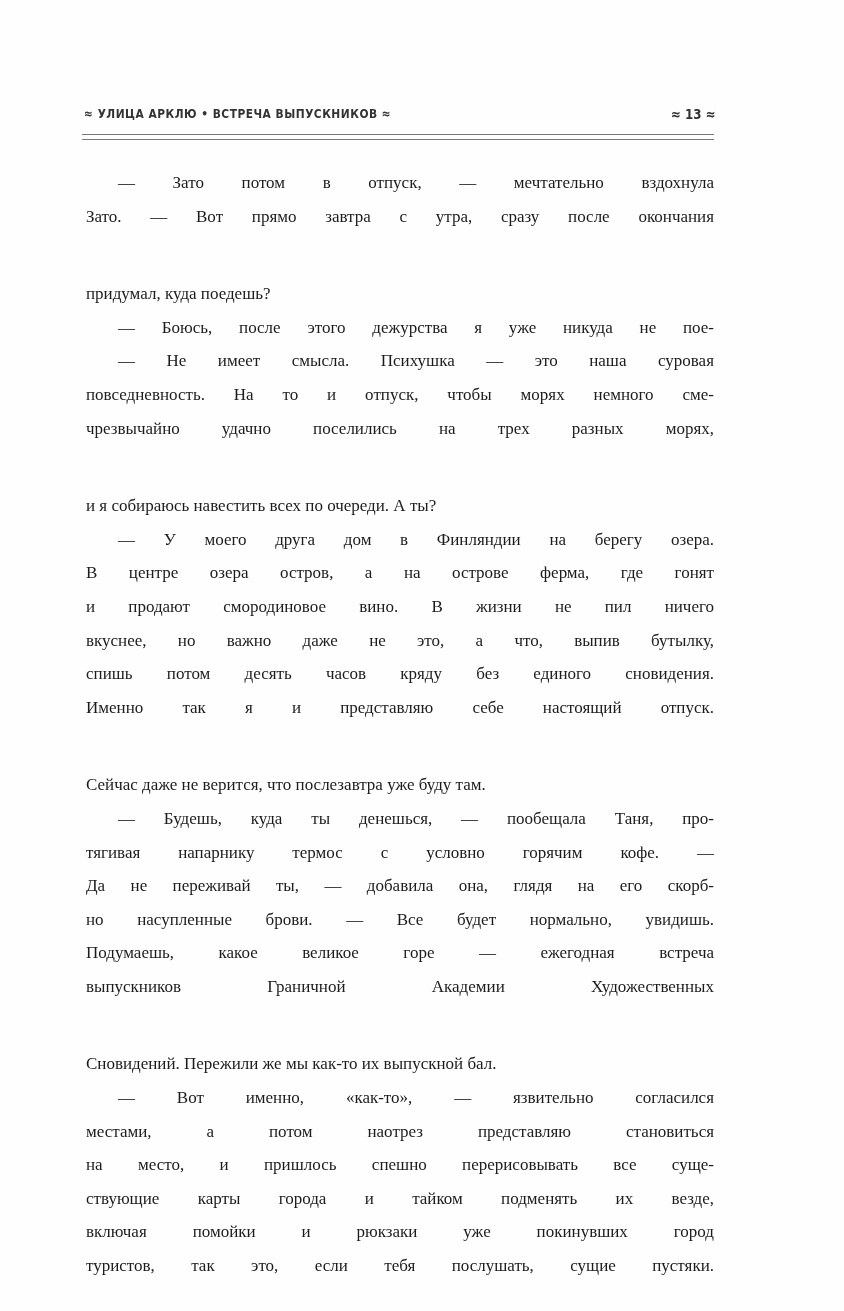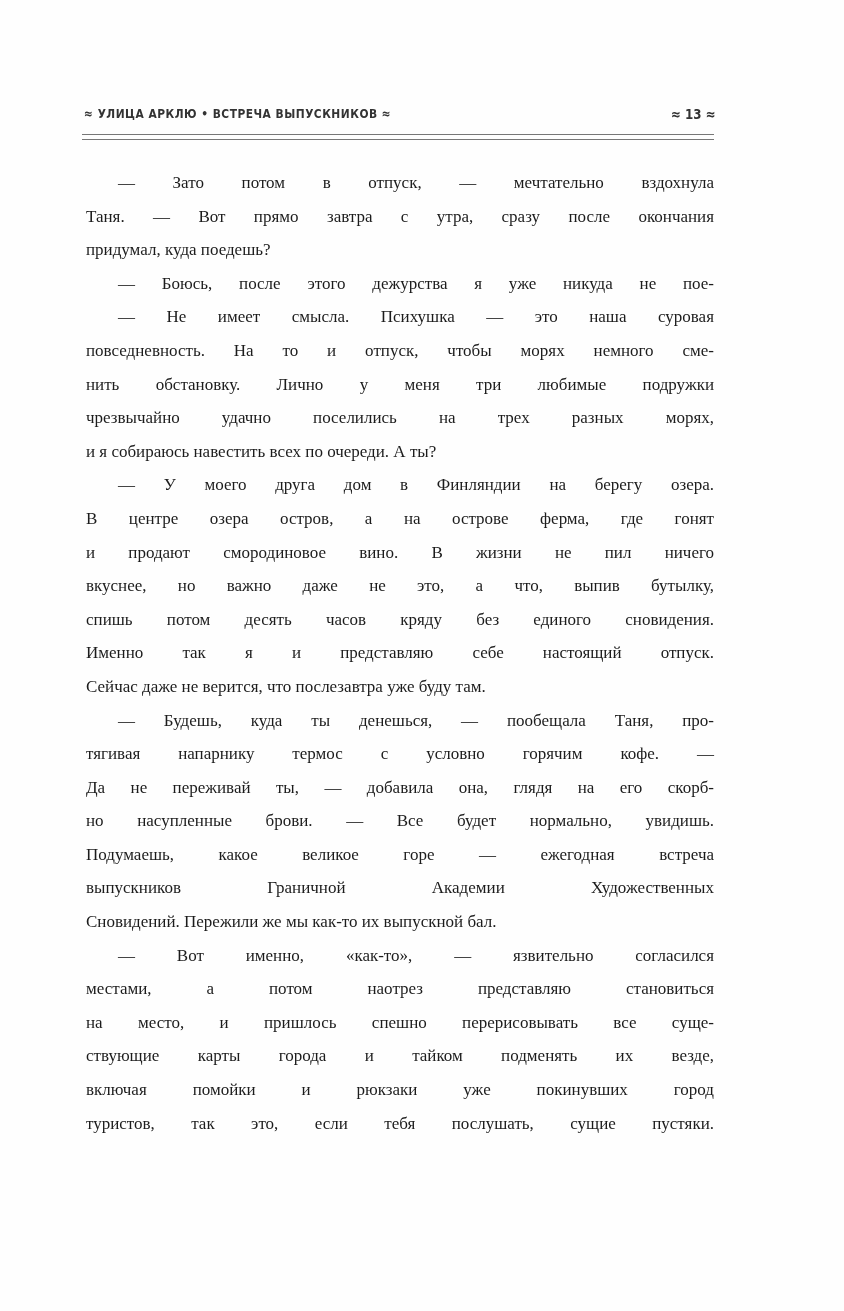--- a/index.html
+++ b/index.html
@@ -18,42 +18,41 @@
     white-space: nowrap; transform: scaleX(0.85); transform-origin: right center;
   }
   .rule { position: absolute; left: 82px; width: 632px; height: 1px; background: #777; }
   .rule.r1 { top: 134px; }
   .rule.r2 { top: 139px; }
   .text {
     position: absolute; left: 86px; top: 166px; width: 628px;
     font-family: "Liberation Serif", serif; font-size: 17px; line-height: 33.6px; color: #1c1c1c;
   }
   .line { display: block; height: 33.6px; white-space: nowrap; text-align: justify; text-align-last: justify; }
-  .line.last { text-align-last: left; }
+  .line.last { text-align-last: left; margin-top: 44px; }
   .line.indent { padding-left: 32px; }
 </style>
 </head>
 <body>
 
 <div class="page">
   <div class="running-head">
     <span class="title">≈ УЛИЦА АРКЛЮ • ВСТРЕЧА ВЫПУСКНИКОВ ≈</span>
   </div>
   <div class="folio">≈ 13 ≈</div>
   <div class="rule r1"></div>
   <div class="rule r2"></div>
 
   <div class="text" id="body-text">
       <span class="line indent">— Зато потом в отпуск, — мечтательно вздохнула</span>
-      <span class="line">Таня. — Вот прямо завтра с утра, сразу после окончания</span>
+      <span class="line">Зато. — Вот прямо завтра с утра, сразу после окончания</span>
       <span class="line last">придумал, куда поедешь?</span>
       <span class="line indent">— Боюсь, после этого дежурства я уже никуда не пое-</span>
       <span class="line indent">— Не имеет смысла. Психушка — это наша суровая</span>
       <span class="line">повседневность. На то и отпуск, чтобы морях немного сме-</span>
-      <span class="line">нить обстановку. Лично у меня три любимые подружки</span>
       <span class="line">чрезвычайно удачно поселились на трех разных морях,</span>
       <span class="line last">и я собираюсь навестить всех по очереди. А ты?</span>
       <span class="line indent">— У моего друга дом в Финляндии на берегу озера.</span>
       <span class="line">В центре озера остров, а на острове ферма, где гонят</span>
       <span class="line">и продают смородиновое вино. В жизни не пил ничего</span>
       <span class="line">вкуснее, но важно даже не это, а что, выпив бутылку,</span>
       <span class="line">спишь потом десять часов кряду без единого сновидения.</span>
       <span class="line">Именно так я и представляю себе настоящий отпуск.</span>
       <span class="line last">Сейчас даже не верится, что послезавтра уже буду там.</span>
       <span class="line indent">— Будешь, куда ты денешься, — пообещала Таня, про-</span>

